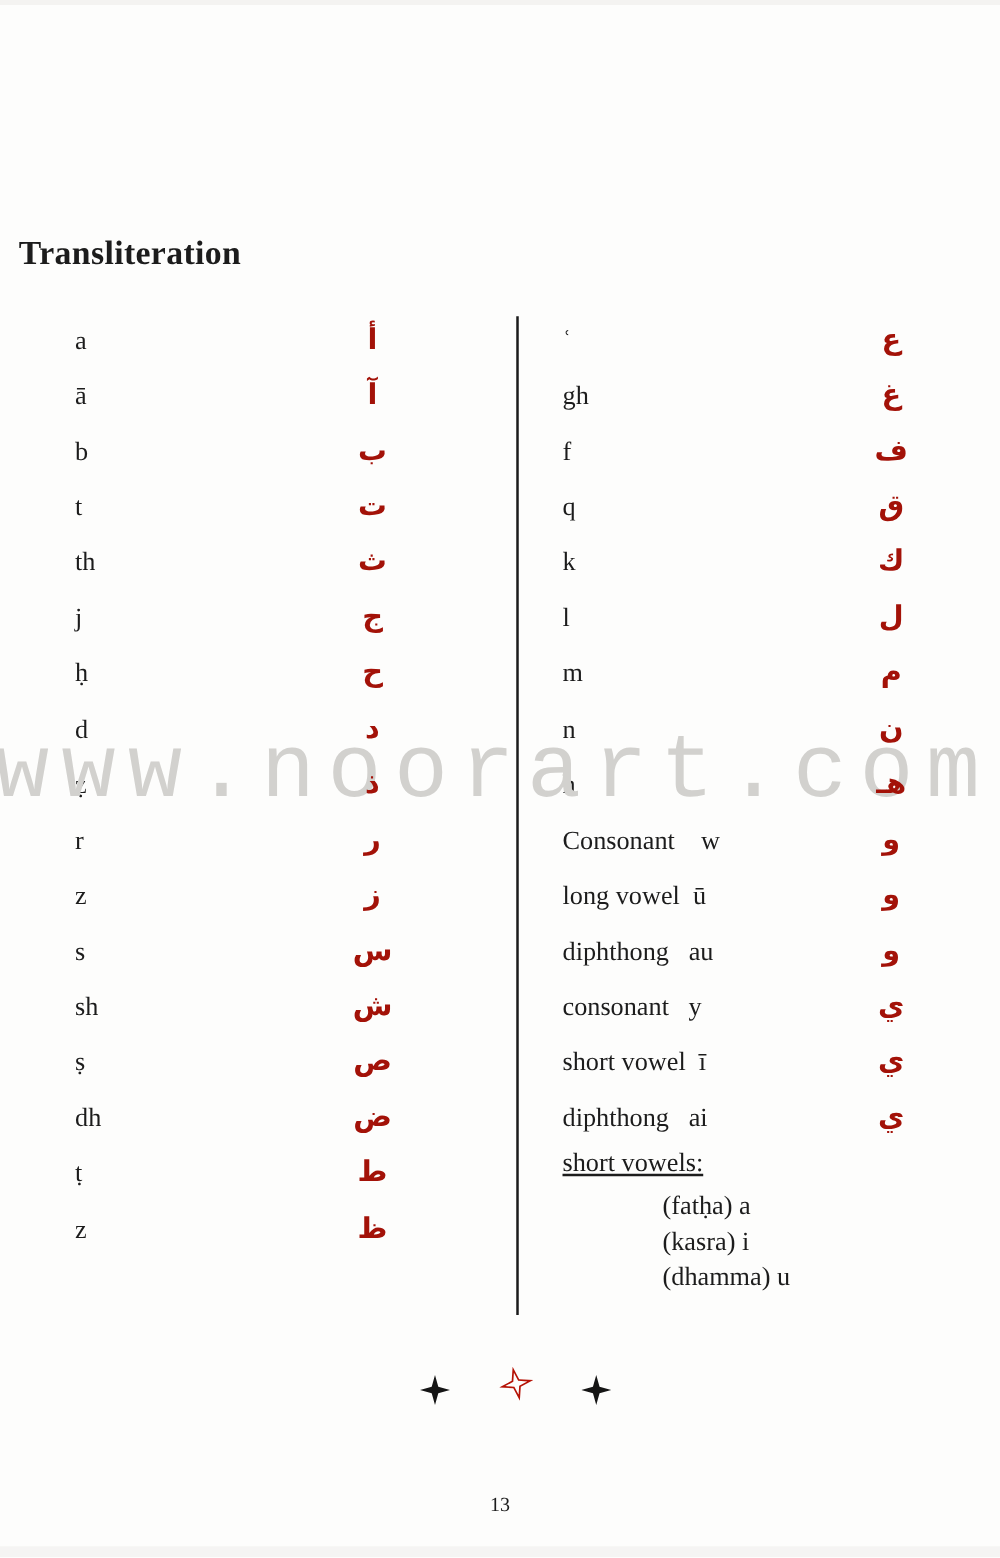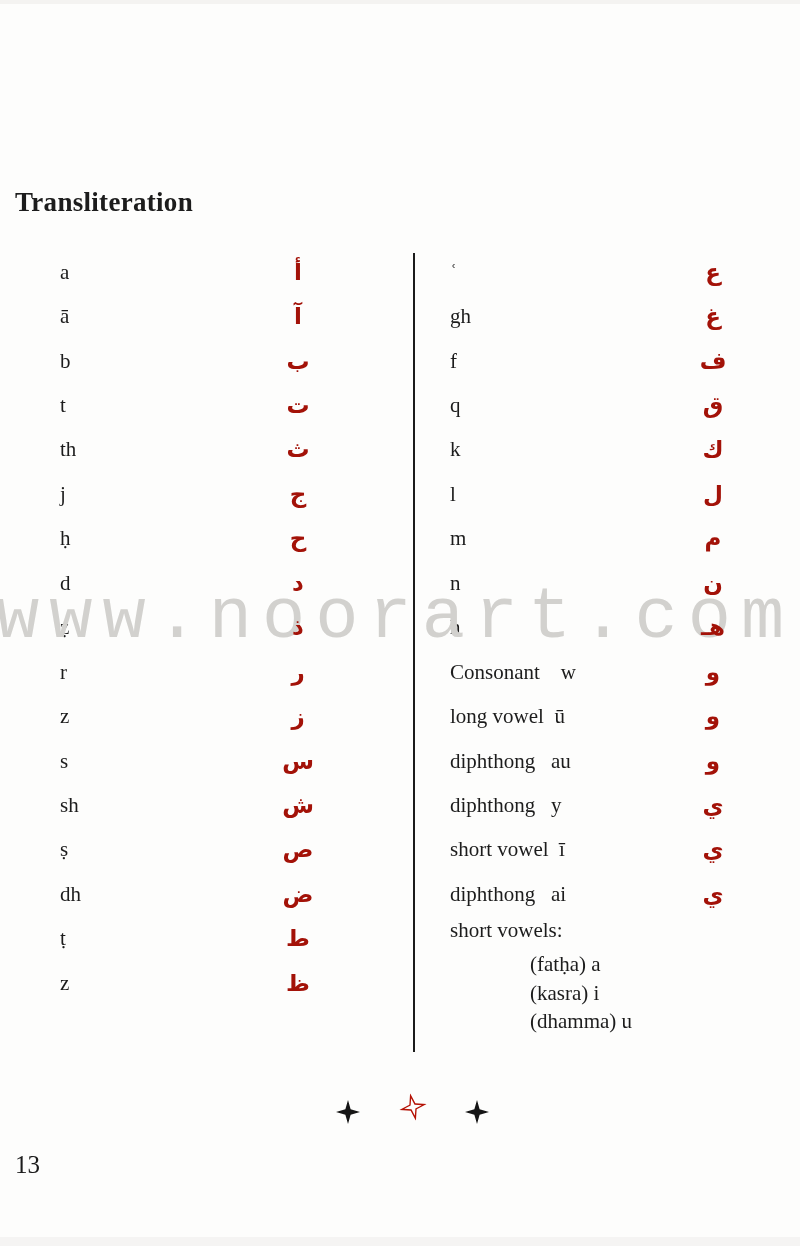--- a/index.html
+++ b/index.html
@@ -37,42 +37,42 @@
   .latin{font-size:21px;white-space:pre;z-index:1;}
   .ul{text-underline-offset:3px;text-decoration-thickness:2px;}
   .arabic{
     position:absolute;left:276px;width:44px;text-align:center;
     font-family:"DejaVu Sans",sans-serif;
     font-size:23px;font-weight:bold;line-height:1;
     color:var(--arabic-red,#a31208);
     z-index:6;
   }
   .short-vowels{position:absolute;left:450px;top:918px;font-size:21px;z-index:1;}
-  .sv-label{height:34px;white-space:pre;}
+  .sv-label{height:34px;white-space:pre;text-decoration:underline;}
   .sv-items{padding-left:80px;}
   .sv-line{height:28.7px;display:flex;align-items:flex-start;white-space:pre;}
   .star{
     position:absolute;
     background:var(--diamond-black,#151515);
     clip-path:polygon(50% 0%,61% 39%,100% 50%,61% 61%,50% 100%,39% 61%,0% 50%,39% 39%);
   }
   .star.black{width:24px;height:24px;}
   .star.red-outline{
     width:28px;height:28px;
     background:var(--diamond-red,#b51205);
     transform:rotate(-12deg);
   }
   .star.red-outline::after{
     content:"";position:absolute;inset:5px;
     background:#fdfdfc;
     clip-path:polygon(50% 0%,61% 39%,100% 50%,61% 61%,50% 100%,39% 61%,0% 50%,39% 39%);
   }
   .page-num{
-    position:absolute;top:1152px;left:15px;width:770px;
-    text-align:left;font-size:25px;line-height:26px;
+    position:absolute;top:1192px;left:15px;width:770px;
+    text-align:center;font-size:16px;line-height:26px;
   }
   .scan-edge-top{position:absolute;top:0;left:0;width:800px;height:4px;background:#f4f3f1;}
   .scan-edge-bottom{position:absolute;bottom:0;left:0;width:800px;height:9px;background:#efedeb;opacity:.55;}
 </style>
 </head>
 <body>
 
 <div class="page">
   <div class="scan-edge-top"></div>
 
@@ -196,21 +196,21 @@
       </div>
       <div class="row">
         <span class="latin">long vowel  ū</span>
         <span class="arabic">و</span>
       </div>
       <div class="row">
         <span class="latin">diphthong   au</span>
         <span class="arabic">و</span>
       </div>
       <div class="row">
-        <span class="latin">diphthong   y</span>
+        <span class="latin">consonant   y</span>
         <span class="arabic">ي</span>
       </div>
       <div class="row">
         <span class="latin">short vowel  ī</span>
         <span class="arabic">ي</span>
       </div>
       <div class="row">
         <span class="latin">diphthong   ai</span>
         <span class="arabic">ي</span>
       </div>

